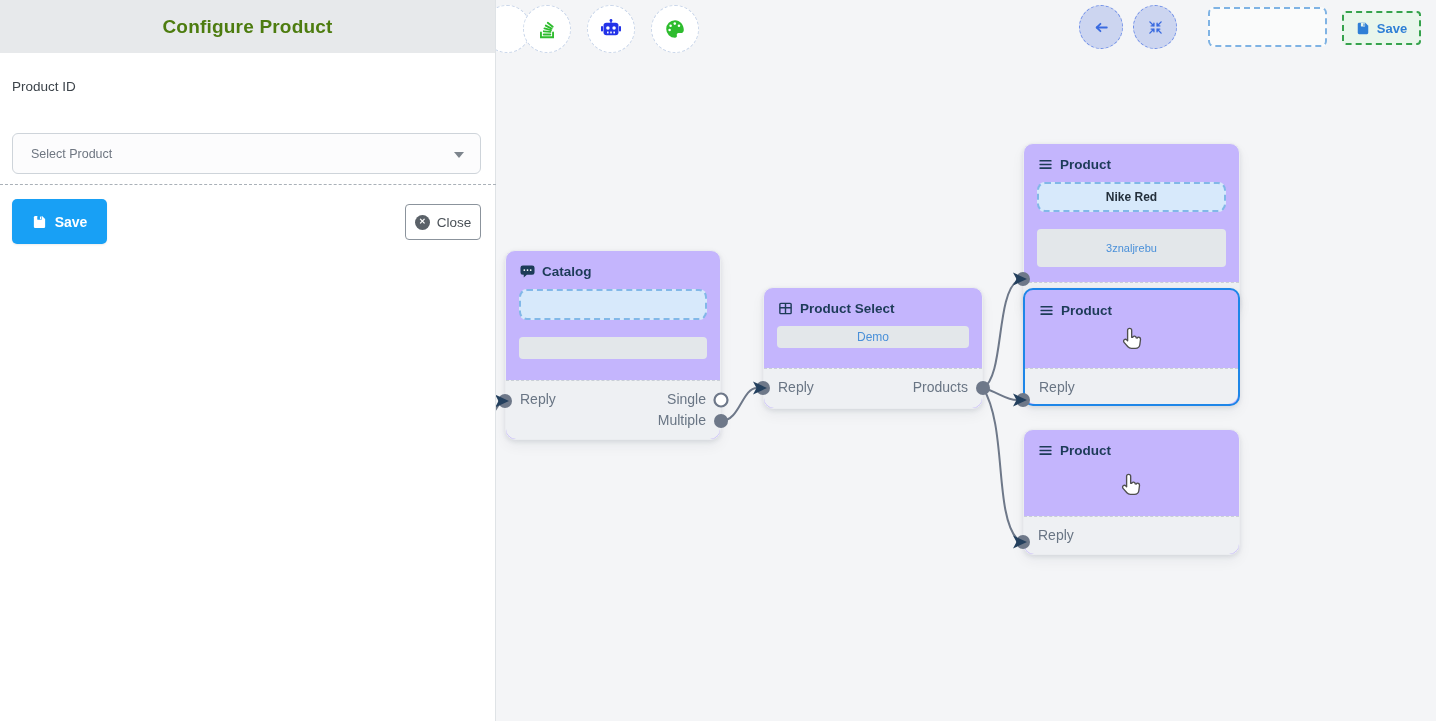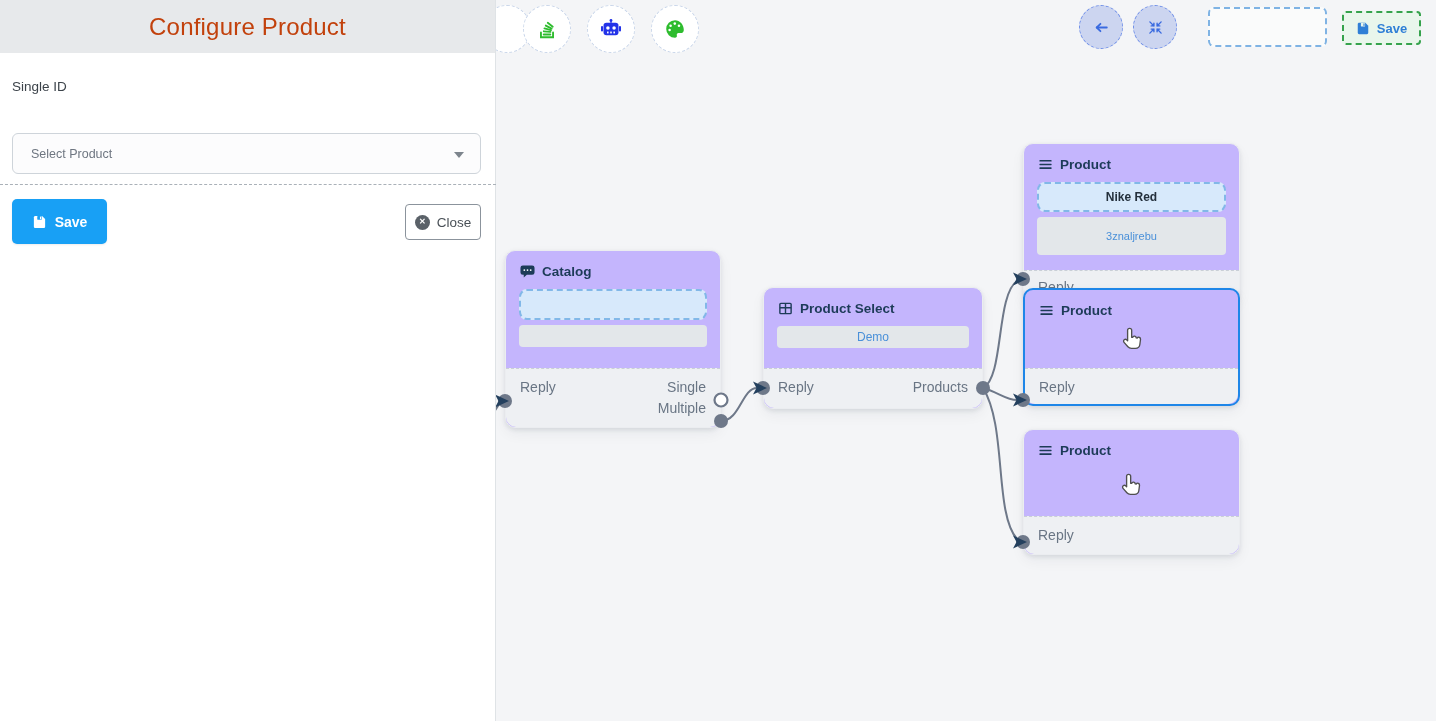--- a/index.html
+++ b/index.html
@@ -2,21 +2,21 @@
 <html><head>
 <meta charset="utf-8">
 <style>
   * { margin:0; padding:0; box-sizing:border-box; }
   html,body { width:1436px; height:721px; overflow:hidden; font-family:"Liberation Sans", sans-serif; background:#f4f5f7; }
   .app { position:relative; width:1436px; height:721px; }
 
   
   .panel { position:absolute; left:0; top:0; width:496px; height:721px; background:#ffffff; border-right:1px solid #dfe3e6; z-index:40; }
   .panel-header { height:53px; background:#e7e9eb; display:flex; align-items:center; justify-content:center; }
-  .panel-title { font-size:24px; font-weight:400; color:#c2410c; letter-spacing:.2px; }
+  .panel-title { font-size:19px; font-weight:700; color:#4d7c0f; letter-spacing:.2px; }
   .panel-body { padding:26px 12px 0 12px; }
   .field-label { font-size:13.5px; color:#3c434a; margin-bottom:9px; }
   .select-box { position:relative; width:469px; height:41px; border:1px solid #ced4da; border-radius:6px; background:#fcfcfd; display:flex; align-items:center; padding:0 18px; cursor:pointer;margin-top:39px; }
   .select-placeholder { font-size:12.5px; color:#6e7681; }
   .select-caret { position:absolute; right:16px; top:18px; width:0; height:0; border-left:5px solid transparent; border-right:5px solid transparent; border-top:6px solid #7d858d; }
   .panel-divider { position:absolute; left:0; top:184px; width:496px; border-top:1px dashed #aab1b8; }
   .panel-actions { position:absolute; left:0; top:199px; width:496px; height:50px; }
   .btn-save-panel { position:absolute; left:12px; top:0; width:95px; height:45px; background:#18a0f5; border:none; border-radius:5px; color:#fff; font-size:14px; font-weight:700; display:flex; align-items:center; justify-content:center; gap:8px; cursor:pointer; box-shadow:0 1px 2px rgba(0,0,0,.08); }
   .btn-close-panel { position:absolute; right:15px; top:5px; width:76px; height:36px; background:#fff; border:1px solid #8b939c; border-radius:4px; color:#495057; font-size:13.5px; display:flex; align-items:center; justify-content:center; gap:7px; cursor:pointer; }
   .circle-x { width:15px; height:15px; border-radius:50%; background:#5a6168; color:#fff; font-size:8px; font-weight:700; display:inline-flex; align-items:center; justify-content:center; line-height:1; }
@@ -30,42 +30,42 @@
   .tb-circle.c1 { left:27px; } .tb-circle.c2 { left:91px; } .tb-circle.c3 { left:155px; }
   .tb-small { position:absolute; top:5px; width:44px; height:44px; border-radius:50%; background:#ccd5f0; border:1.5px dashed #6f8fe8; display:flex; align-items:center; justify-content:center; cursor:pointer; z-index:20; }
   .tb-small.b1 { left:583px; } .tb-small.b2 { left:637px; }
   .tb-selbox { position:absolute; left:712px; top:7px; width:119px; height:40px; border:2px dashed #7fb3e4; border-radius:6px; background:rgba(255,255,255,.55); z-index:20; }
   .btn-save-top { position:absolute; left:846px; top:11px; width:79px; height:34px; background:#e9f6ec; border:2px dashed #35a24c; border-radius:4px; color:#2f7fd6; font-size:13px; font-weight:700; display:flex; align-items:center; justify-content:center; gap:7px; cursor:pointer; z-index:20; }
 
   
   .node { position:absolute; background:#c4b5fd; border:1px solid #ebedf0; border-radius:10px; box-shadow:0 2px 4px rgba(25,35,55,.10), 0 6px 14px rgba(25,35,55,.05); z-index:10; cursor:grab; }
   .node.selected { border:2px solid #1e86e8; }
   .node-header { display:flex; align-items:center; gap:7px; padding:13px 14px 4px 14px; color:#1d3b58; font-size:13.5px; font-weight:700; }
-  .node-body { position:relative; padding:6px 13px 0 13px; display:flex; flex-direction:column; gap:5px; }
+  .node-body { position:relative; padding:6px 13px 0 13px; display:flex; flex-direction:column; gap:17px; }
   .nfield { border-radius:6px; display:flex; align-items:center; justify-content:center; font-size:12px; }
   .nfield.dashed-blue { background:#d7e9fb; border:2px dashed #82b8e8; border-radius:8px; color:#24303c; font-weight:700; }
   .nfield.gray { background:#e3e7ea; border-radius:4px; color:#4a90d9; }
   .node-footer { background:#eef0f3; border-top:1px dashed #c9cfd6; border-radius:0 0 10px 10px; }
   .port-row { display:flex; align-items:center; justify-content:space-between; padding:0 14px; font-size:14px; color:#697584; }
   .hand-cursor { position:absolute; pointer-events:none; }
 
   
   .edges { position:absolute; left:0; top:0; width:940px; height:721px; z-index:30; pointer-events:none; }
 </style>
 </head>
 <body>
 
 <div class="app">
 
   <div class="panel">
     <div class="panel-header">
       <div class="panel-title">Configure Product</div>
     </div>
     <div class="panel-body">
-      <div class="field-label">Single ID</div>
+      <div class="field-label">Product ID</div>
       <div class="select-box">
         <span class="select-placeholder">Select Product</span>
         <span class="select-caret"></span>
       </div>
     </div>
     <div class="panel-divider"></div>
     <div class="panel-actions">
       <button class="btn-save-panel">
         <span style="display:inline-flex">
           <svg viewBox="0 0 16 16" width="15" height="15" fill="#ffffff">

